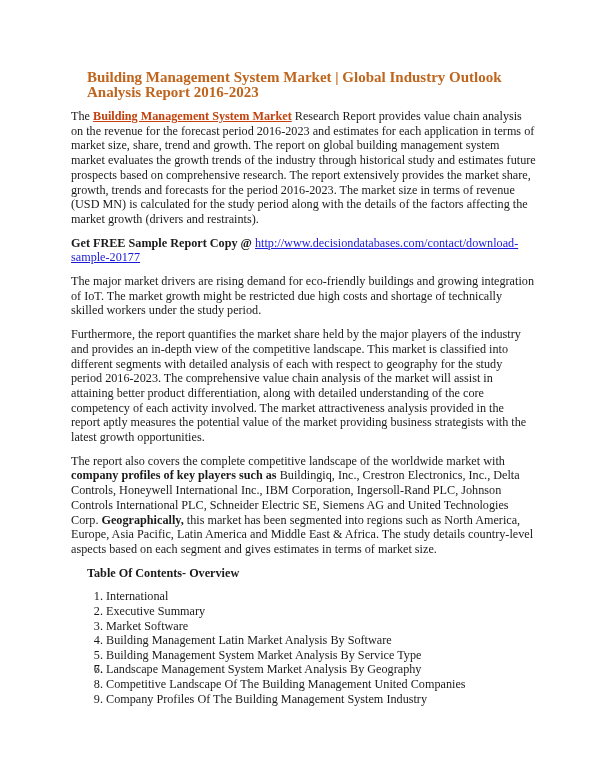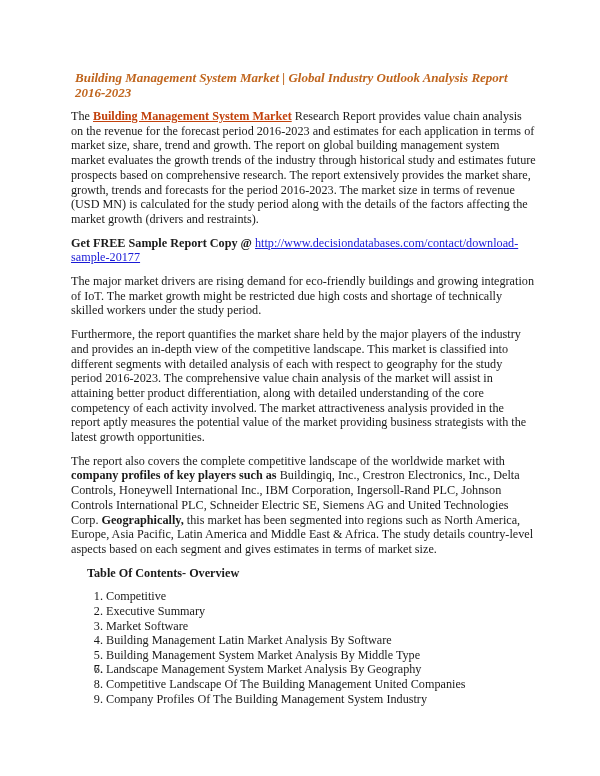--- a/index.html
+++ b/index.html
@@ -19,24 +19,23 @@
     }
     .page {
       position: absolute;
       left: 71px;
       top: 70px;
       width: 465px;
     }
     .title {
       color: #c0651d;
       font-weight: bold;
-      font-size: 13px;
+      font-size: 15px;
       line-height: 15px;
-      margin: 0 0 9px 4px;
-      font-style: italic;
+      margin: 0 0 9px 16px;
     }
     p {
       margin: 0 0 9px 0;
       text-align: left;
     }
     a.inline-link {
       color: #1a1ad6;
       text-decoration: underline;
     }
     a.bold-link {
@@ -81,24 +80,24 @@
 
   <p>The major market drivers are rising demand for eco-friendly buildings and growing integration of IoT. The market growth might be restricted due high costs and shortage of technically skilled workers under the study period.</p>
 
   <p>Furthermore, the report quantifies the market share held by the major players of the industry and provides an in-depth view of the competitive landscape. This market is classified into different segments with detailed analysis of each with respect to geography for the study period 2016-2023. The comprehensive value chain analysis of the market will assist in attaining better product differentiation, along with detailed understanding of the core competency of each activity involved. The market attractiveness analysis provided in the report aptly measures the potential value of the market providing business strategists with the latest growth opportunities.</p>
 
   <p><span>The report also covers the complete competitive landscape of the worldwide market with </span><b>company profiles of key players such as</b><span> Buildingiq, Inc., Crestron Electronics, Inc., Delta Controls, Honeywell International Inc., IBM Corporation, Ingersoll-Rand PLC, Johnson Controls International PLC, Schneider Electric SE, Siemens AG and United Technologies Corp. </span><b>Geographically,</b><span> this market has been segmented into regions such as North America, Europe, Asia Pacific, Latin America and Middle East &amp; Africa. The study details country-level aspects based on each segment and gives estimates in terms of market size.</span></p>
 
   <div class="toc-heading">Table Of Contents- Overview</div>
 
   <ol class="toc">
-    <li><span class="num">1.</span><span>Competitive</span></li>
+    <li><span class="num">1.</span><span>International</span></li>
     <li><span class="num">2.</span><span>Executive Summary</span></li>
     <li><span class="num">3.</span><span>Market Software</span></li>
     <li><span class="num">4.</span><span>Building Management Latin Market Analysis By Software</span></li>
-    <li><span class="num">5.</span><span>Building Management System Market Analysis By Middle Type</span></li>
+    <li><span class="num">5.</span><span>Building Management System Market Analysis By Service Type</span></li>
     <li><span class="num">6.</span></li>
     <li><span class="num">7.</span><span>Landscape Management System Market Analysis By Geography</span></li>
     <li><span class="num">8.</span><span>Competitive Landscape Of The Building Management United Companies</span></li>
     <li><span class="num">9.</span><span>Company Profiles Of The Building Management System Industry</span></li>
   </ol>
 
 </div>
 
 </body></html>

